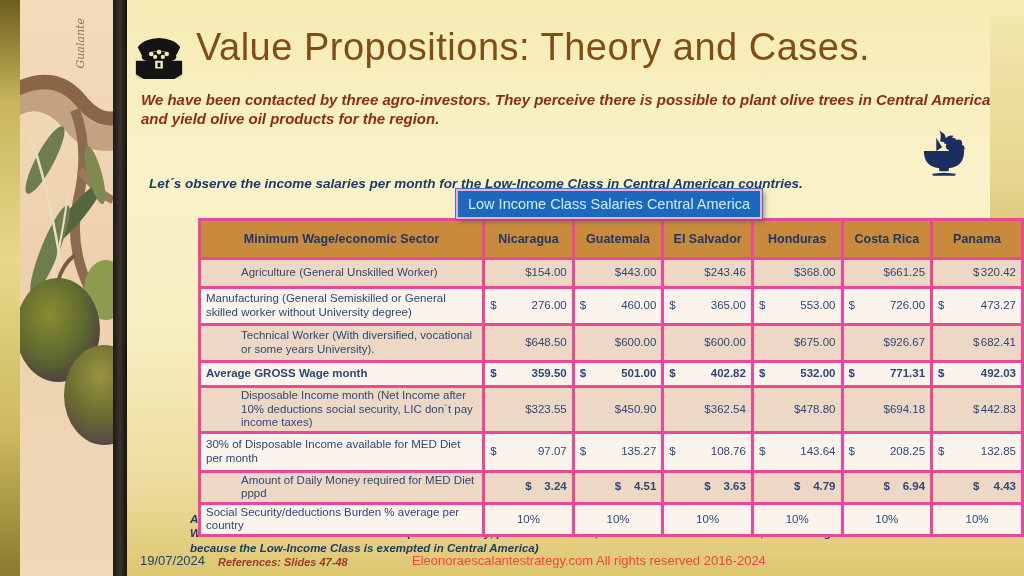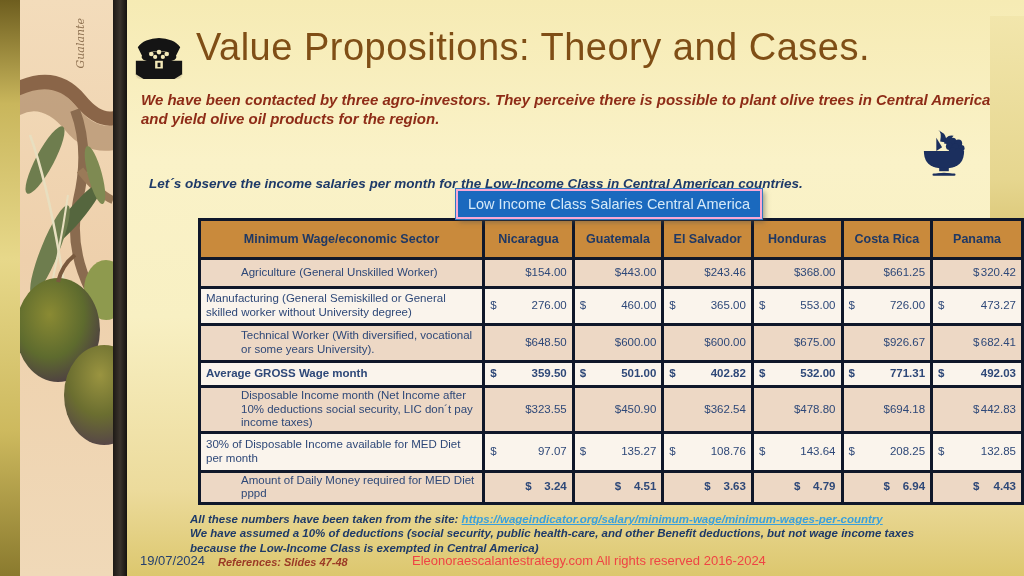--- a/index.html
+++ b/index.html
@@ -34,21 +34,21 @@
 
   
   .table-title { position:absolute; left:456px; top:189px; width:306px; height:30px;
     background:#1A69BE; border:2px solid #f9a8d4; outline:1px solid #2F7AC2;
     box-shadow:3px 3px 5px rgba(80,80,80,.5);
     display:flex; align-items:center; justify-content:center;
     font-size:14.5px; color:#D6EAF8; z-index:5; }
 
   
   .wage-table { position:absolute; left:198px; top:218px; border-collapse:separate; border-spacing:3px;
-    background:#0f172a; z-index:2; }
+    background:#ec4899; z-index:2; }
   .wage-table th { background:#C98A3C; color:#1F3864; font-size:12.5px; font-weight:bold;
     text-align:center; vertical-align:middle; padding:2px 3px; }
   .wage-table th.lbl { width:296px; }
   .wage-table td { font-size:11.5px; color:#2E4878; vertical-align:middle; padding:1px 5px; line-height:1.18; }
   .wage-table tr.odd td { background:#EDD8C5;padding-left:40px; }
   .wage-table tr.even td { background:#FAF4EC; }
   .wage-table tr.bold-row td { font-weight:bold; }
   .wage-table tr.bold-vals .vc { font-weight:bold; }
   .wage-table th.h-head { height:36px; }
   .r1 td { height:26px; } .r2 td { height:34px; } .r3 td { height:34px; }
@@ -446,20 +446,29 @@
           </div>
         </td>
     <td>
           <div class="vc">
             <span>$</span>
             <span>4.43</span>
           </div>
         </td>
   </tr>
 
+  <tr class="even r8">
+    <td>Social Security/deductions Burden % average per country</td>
+    <td class="pct">10%</td>
+    <td class="pct">10%</td>
+    <td class="pct">10%</td>
+    <td class="pct">10%</td>
+    <td class="pct">10%</td>
+    <td class="pct">10%</td>
+  </tr>
 </tbody>
   </table>
 
 <div class="notes">
   <span>All these numbers have been taken from the site: </span><a href="#">https://wageindicator.org/salary/minimum-wage/minimum-wages-per-country</a><br>
   <span>We have assumed a 10% of deductions (social security, public health-care, and other Benefit deductions, but not wage income taxes because the Low-Income Class is exempted in Central America)</span>
 </div>
 
 <div class="footer-date">19/07/2024</div>
 <div class="footer-refs">References: Slides 47-48</div>

